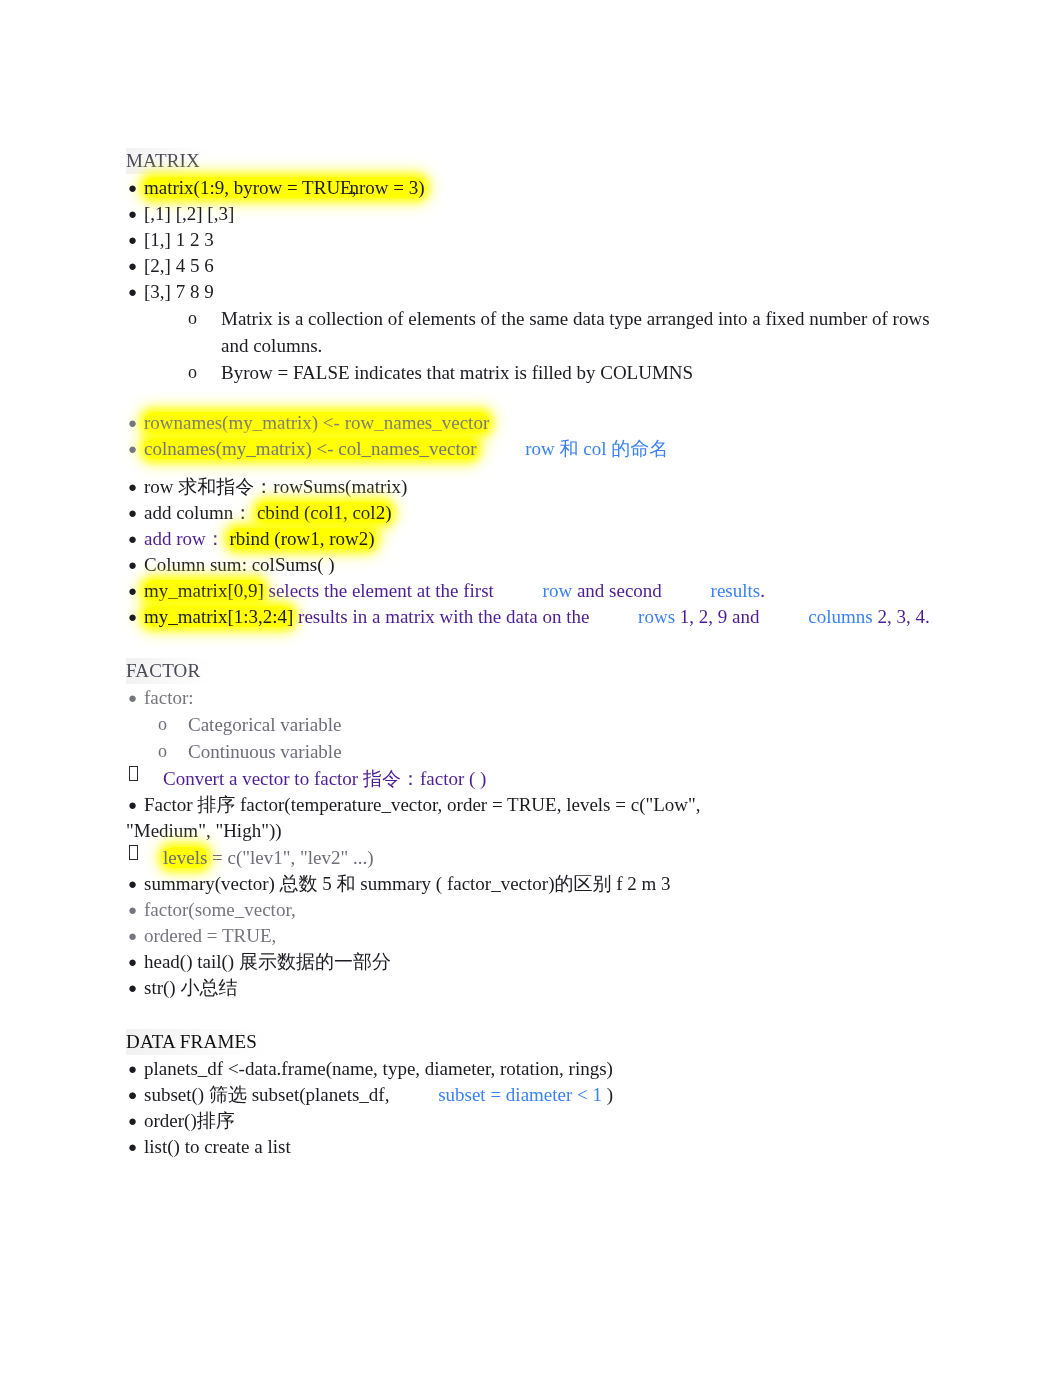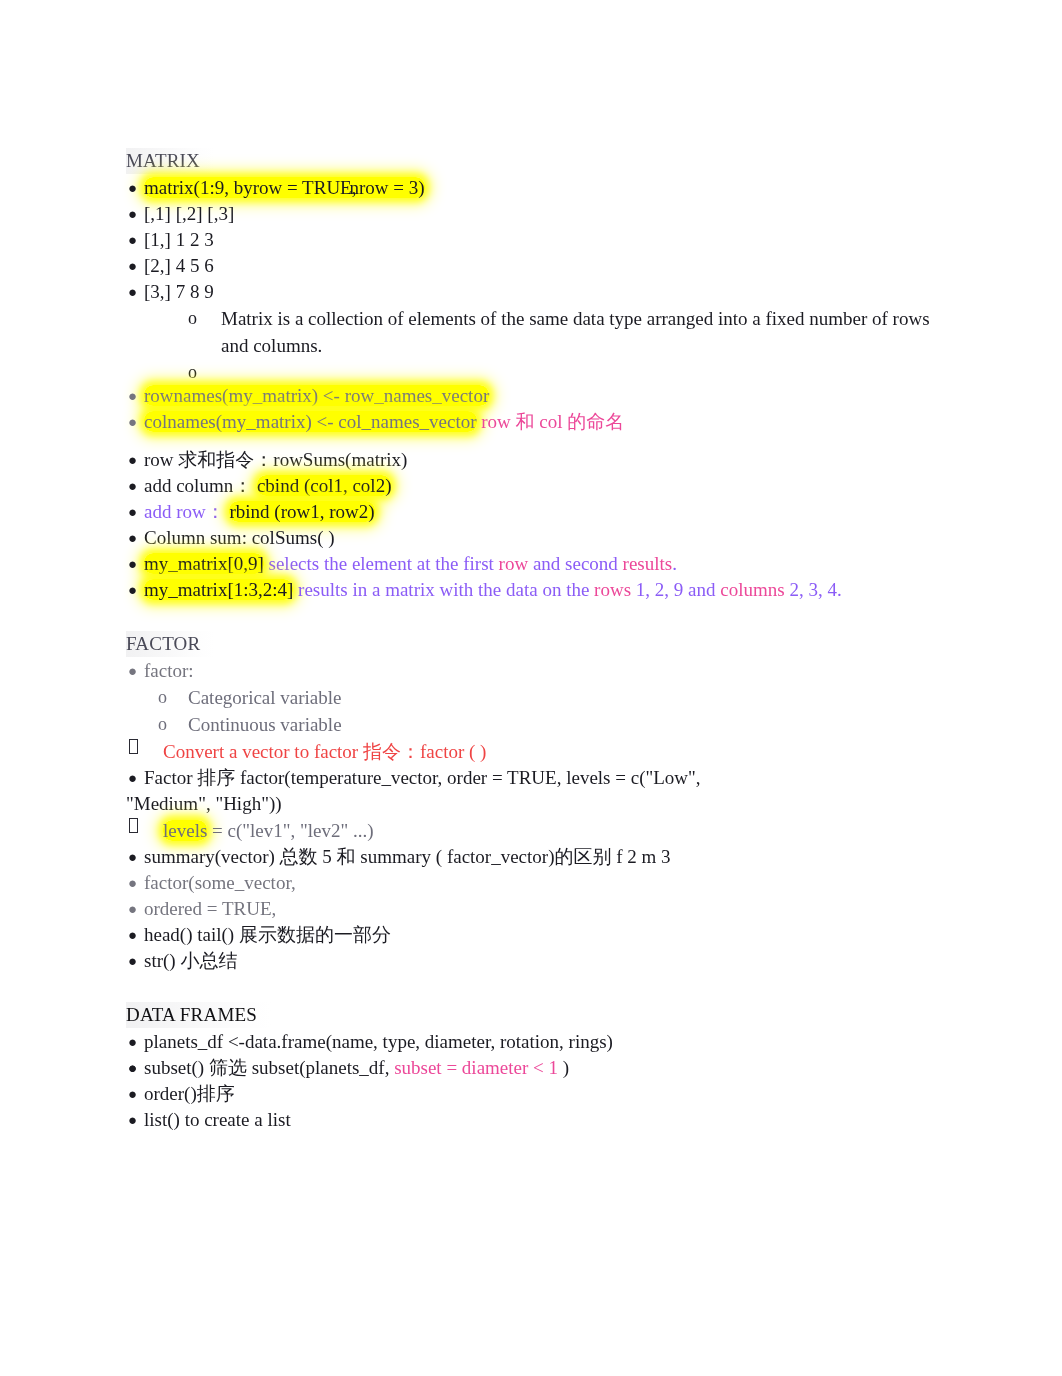--- a/index.html
+++ b/index.html
@@ -82,36 +82,36 @@
   .sub.shallow { padding-left: 62px; }
   .sub.shallow > .obul { left: 32px; }
 
   
   .tofu {
     position: relative;
     font-size: 19px;
     line-height: 27px;
     margin: 0;
     padding-left: 37px;
-    color: #ef4444;
+    color: #4c1d95;
   }
   .tofu > .tbul {
     position: absolute;
     left: 3px;
     top: 1px;
     width: 9px;
     height: 15px;
     border: 1.3px solid #2a2a33;
     box-sizing: border-box;
   }
   .tofu.grey { color: #6e6e7b; }
 
   
-  .red { color: #ec4899; }
-  .dim { color: #8b5cf6; }
+  .red { color: #3b82f6; padding-left: 44px; }
+  .dim { color: #4c1d95; }
 
   
   .hl {
     background: #ffff00;
     box-shadow: 0 0 7px 4px rgba(255,255,0,.80),
                 0 0 14px 8px rgba(255,255,0,.40);
     border-radius: 9px;
   }
 
   .spacer-sm { height: 12px; }
@@ -142,21 +142,21 @@
         <span class="bul">●</span><span>[2,] 4 5 6</span>
       </p>
       <p class="line">
         <span class="bul">●</span><span>[3,] 7 8 9</span>
       </p>
 
       <p class="sub">
         <span class="obul">o</span><span>Matrix is a collection of elements of the same data type arranged into a fixed number of rows and columns.</span>
       </p>
       <p class="sub">
-        <span class="obul">o</span>
+        <span class="obul">o</span><span>Byrow = FALSE indicates that matrix is filled by COLUMNS</span>
       </p>
 
       <div class="spacer-md"></div>
 
       <p class="line grey">
         <span class="bul">●</span><span class="hl">rownames(my_matrix) &lt;- row_names_vector</span>
       </p>
       <p class="line grey">
         <span class="bul">●</span><span class="hl">colnames(my_matrix) &lt;- col_names_vector</span><span>&nbsp;</span><span class="red">row 和 col 的命名</span>
       </p>

